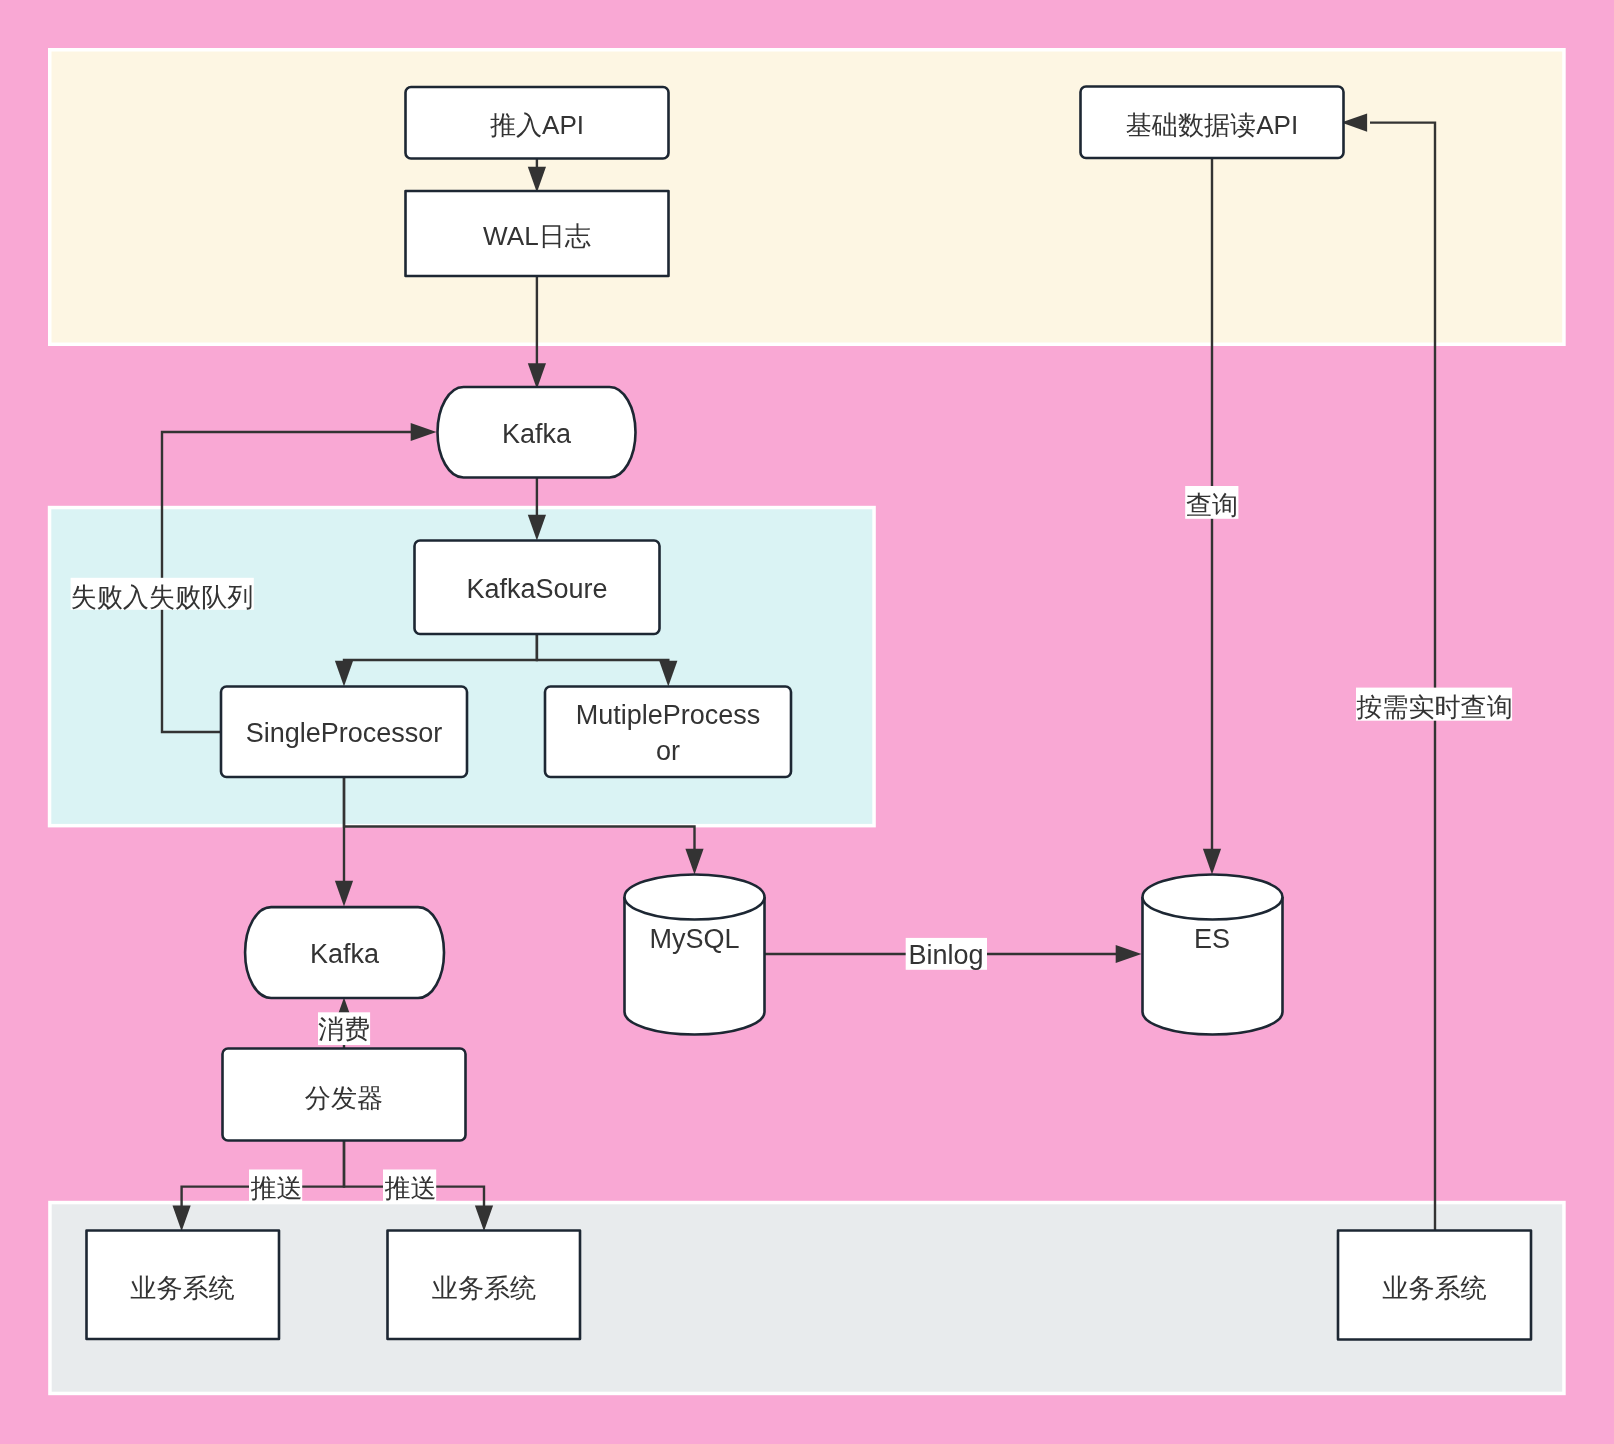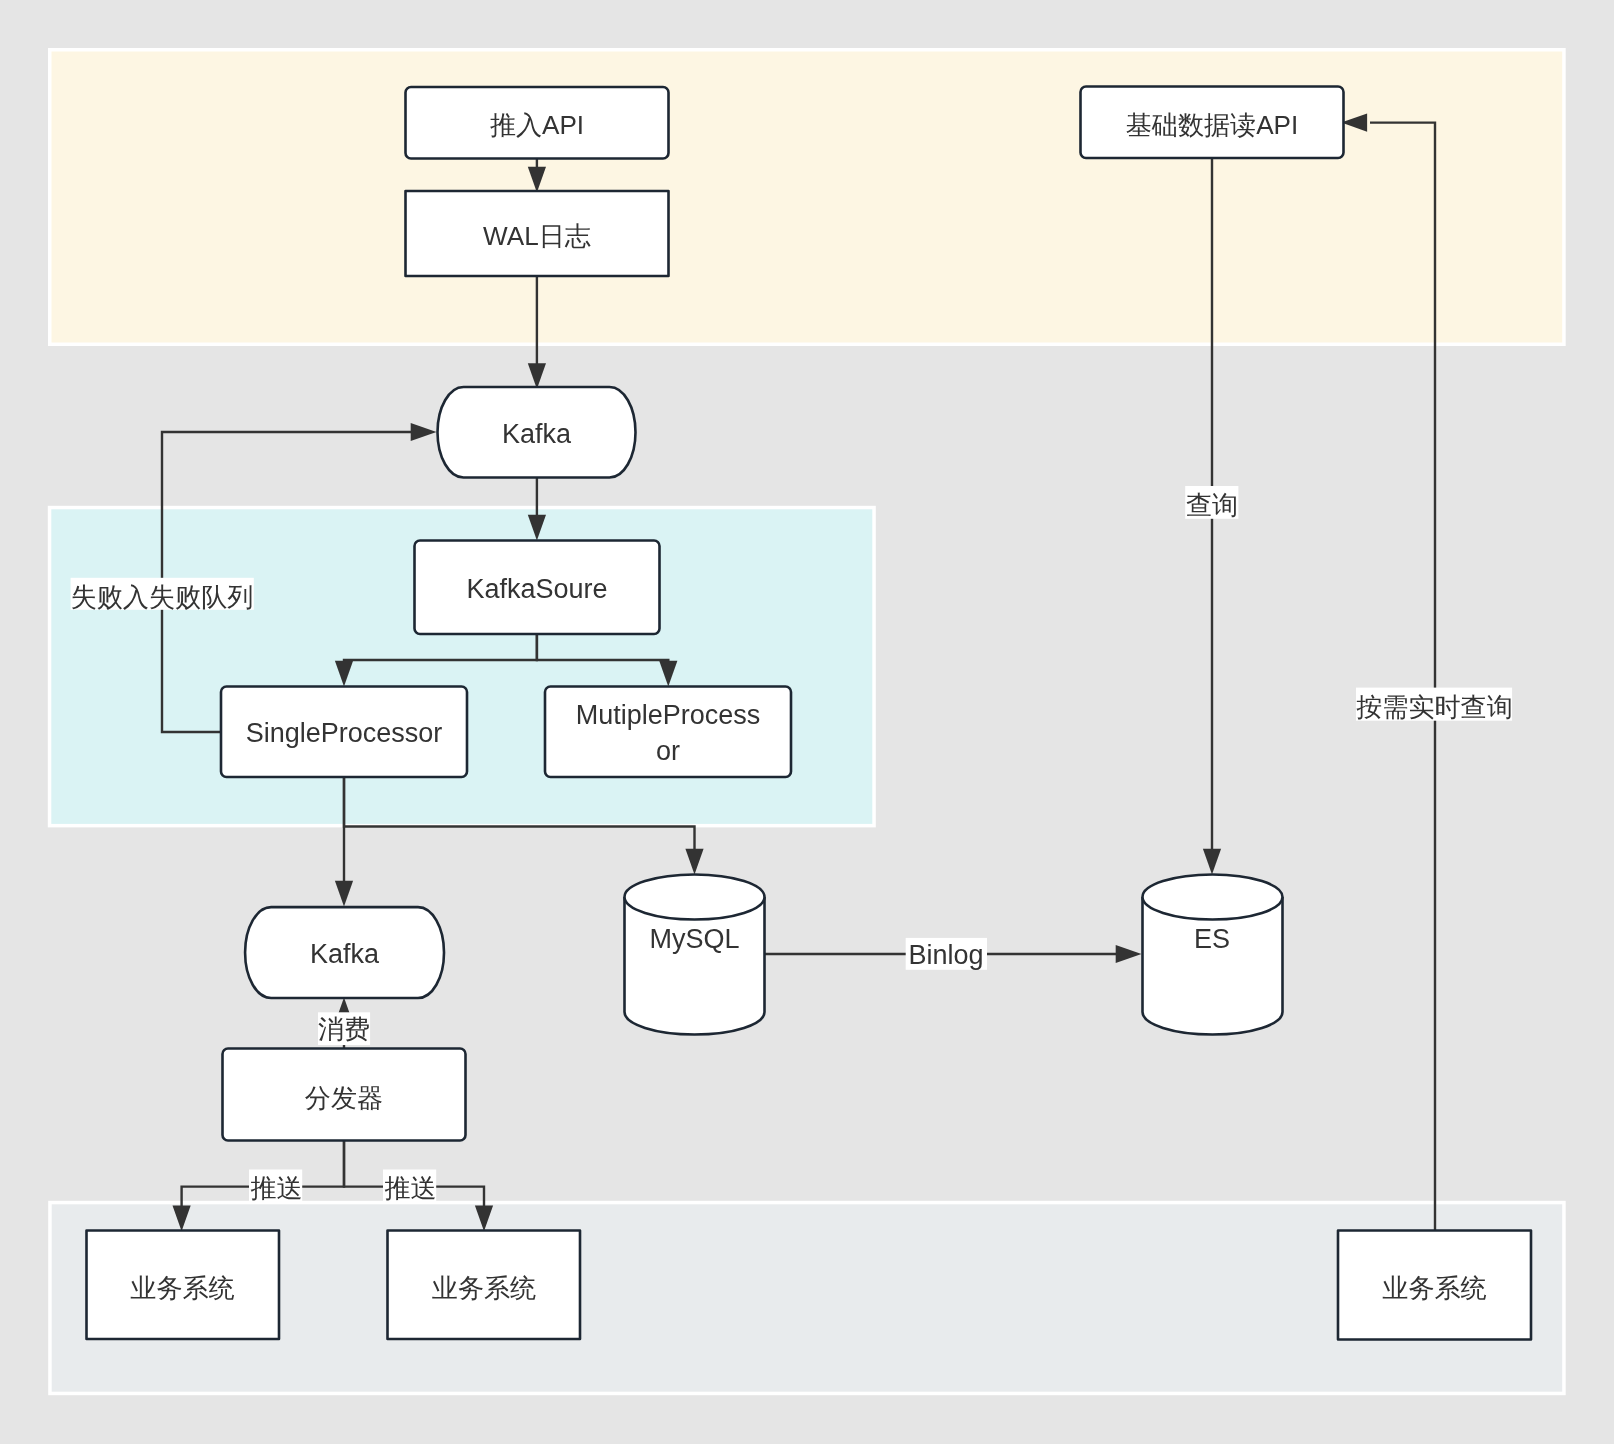--- a/index.html
+++ b/index.html
@@ -1,17 +1,17 @@
 <!DOCTYPE html>
 <html><head>
 <meta charset="utf-8">
 <title>Data pipeline flowchart</title>
 <style>
   html,body{margin:0;padding:0;background:#000;}
-  #stage{position:relative;width:1614px;height:1444px;background:#e5e5e5;overflow:hidden;
+  #stage{position:relative;width:1614px;height:1444px;background:#f9a8d4;overflow:hidden;
          font-family:"Liberation Sans", sans-serif;}
   svg.flow{position:absolute;left:0;top:0;display:block;}
 
   .node-shape{fill:#ffffff;stroke:#1d2733;stroke-width:2.6;stroke-linejoin:round;}
   .node-label{fill:#333333;text-anchor:middle;font-family:"Liberation Sans", sans-serif;will-change:transform;}
   .lat{font-size:27px;}
   .cjk{font-size:26.1px;}
 
   .edge-path{fill:none;stroke:#333333;stroke-width:2.4;}
   .edge-head{fill:#333333;stroke:none;}

